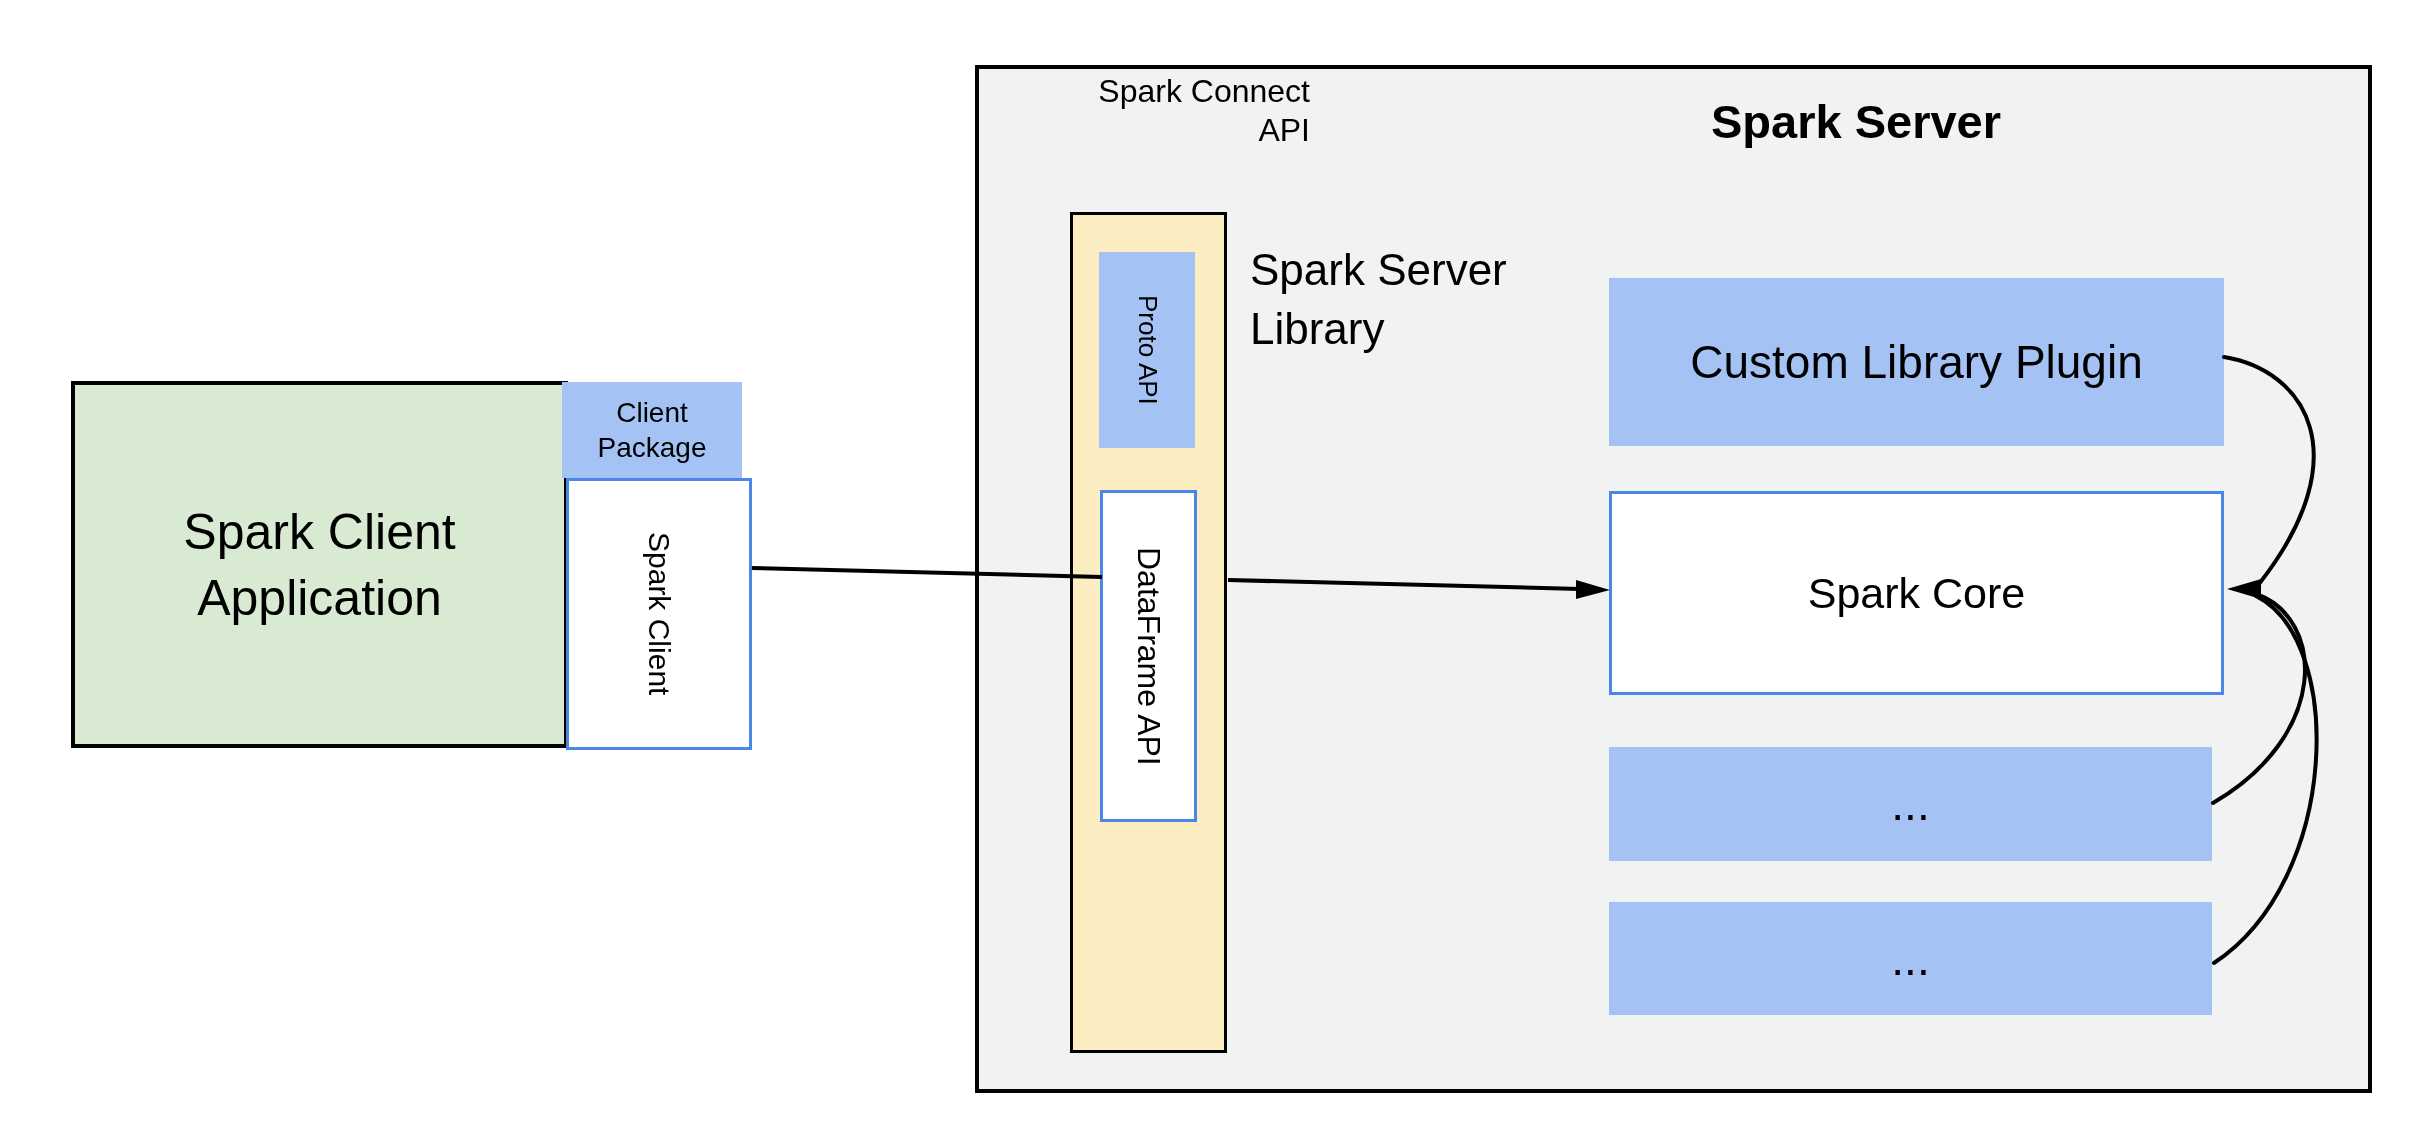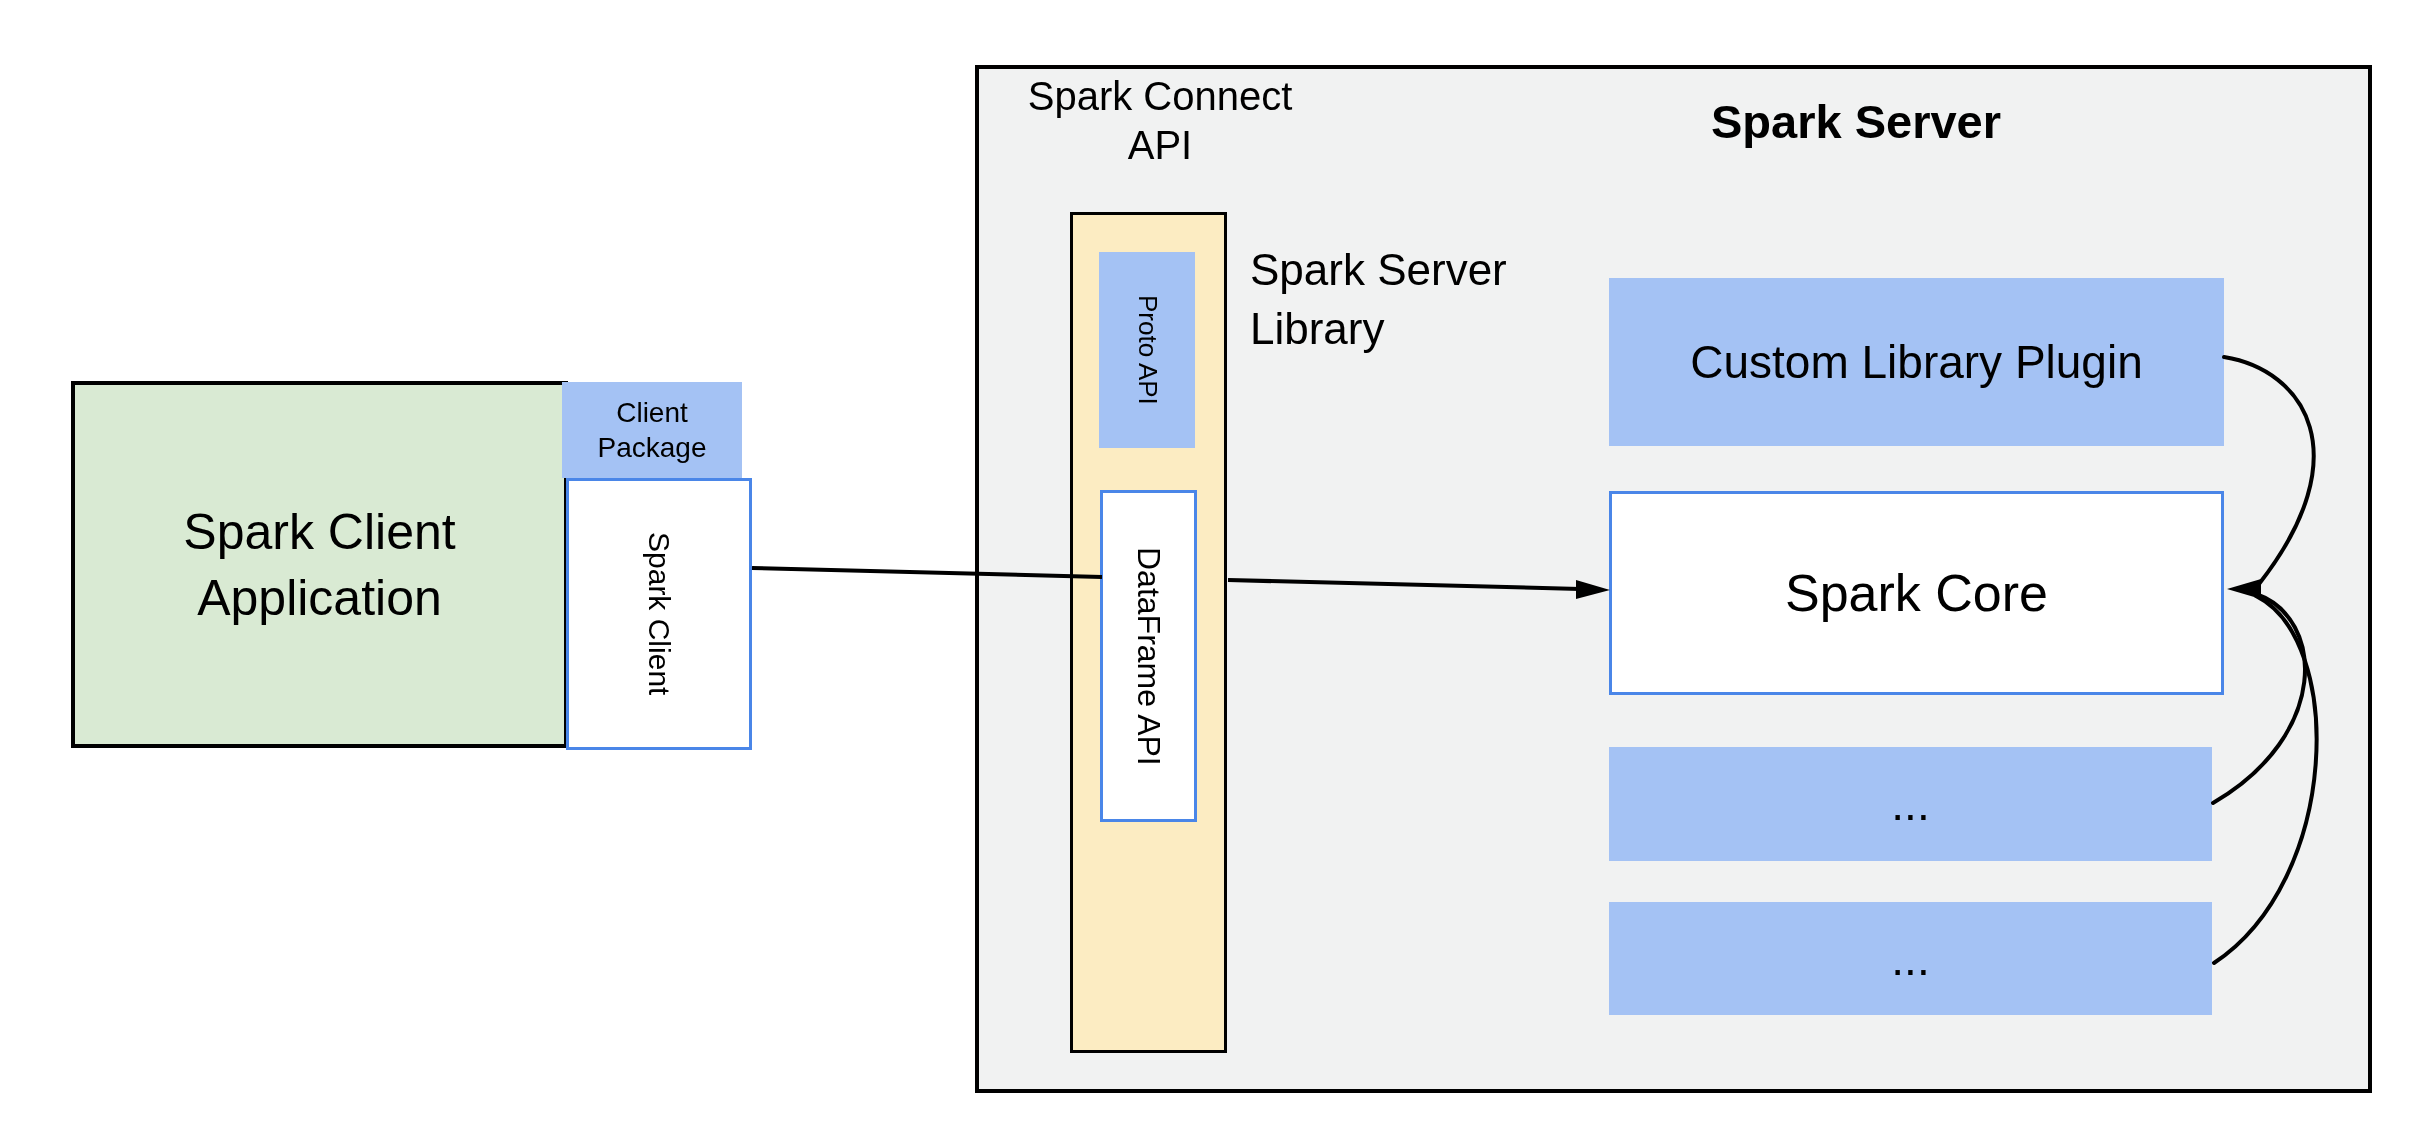--- a/index.html
+++ b/index.html
@@ -29,30 +29,30 @@
     background:var(--box_blue,#a4c2f4);font-size:28px;line-height:1.25;}
   .spark-client-box{left:566px;top:478px;width:186px;height:272px;
     background:#fff;border:3px solid var(--border_blue,#4a86e8);font-size:30px;}
 
   
   .proto-box{left:1099px;top:252px;width:96px;height:196px;
     background:var(--box_blue,#a4c2f4);font-size:26px;}
   .dataframe-box{left:1100px;top:490px;width:97px;height:332px;
     background:#fff;border:3px solid var(--border_blue,#4a86e8);font-size:32px;}
   .connect-title{left:1010px;top:72px;width:300px;
-    font-size:40px;line-height:1.22;text-align:center;}
+    font-size:32px;line-height:1.22;text-align:right;}
   .server-library{left:1250px;top:240px;font-size:44px;line-height:1.35;text-align:left;}
 
   
   .server-title{left:1706px;top:94px;width:300px;text-align:center;
     font-size:47px;font-weight:bold;}
   .clp-box{left:1609px;top:278px;width:615px;height:168px;
     background:var(--box_blue,#a4c2f4);font-size:46px;}
   .spark-core-box{left:1609px;top:491px;width:615px;height:204px;
-    background:#fff;border:3px solid var(--border_blue,#4a86e8);font-size:52px;}
+    background:#fff;border:3px solid var(--border_blue,#4a86e8);font-size:43px;}
   .dots-box-1{left:1609px;top:747px;width:603px;height:114px;
     background:var(--box_blue,#a4c2f4);font-size:46px;}
   .dots-box-2{left:1609px;top:902px;width:603px;height:113px;
     background:var(--box_blue,#a4c2f4);font-size:46px;}
 
   .vtext{writing-mode:vertical-rl;text-orientation:mixed;}
 
   #arrows{position:absolute;left:0;top:0;width:2435px;height:1135px;pointer-events:none;}
 </style>
 </head>

